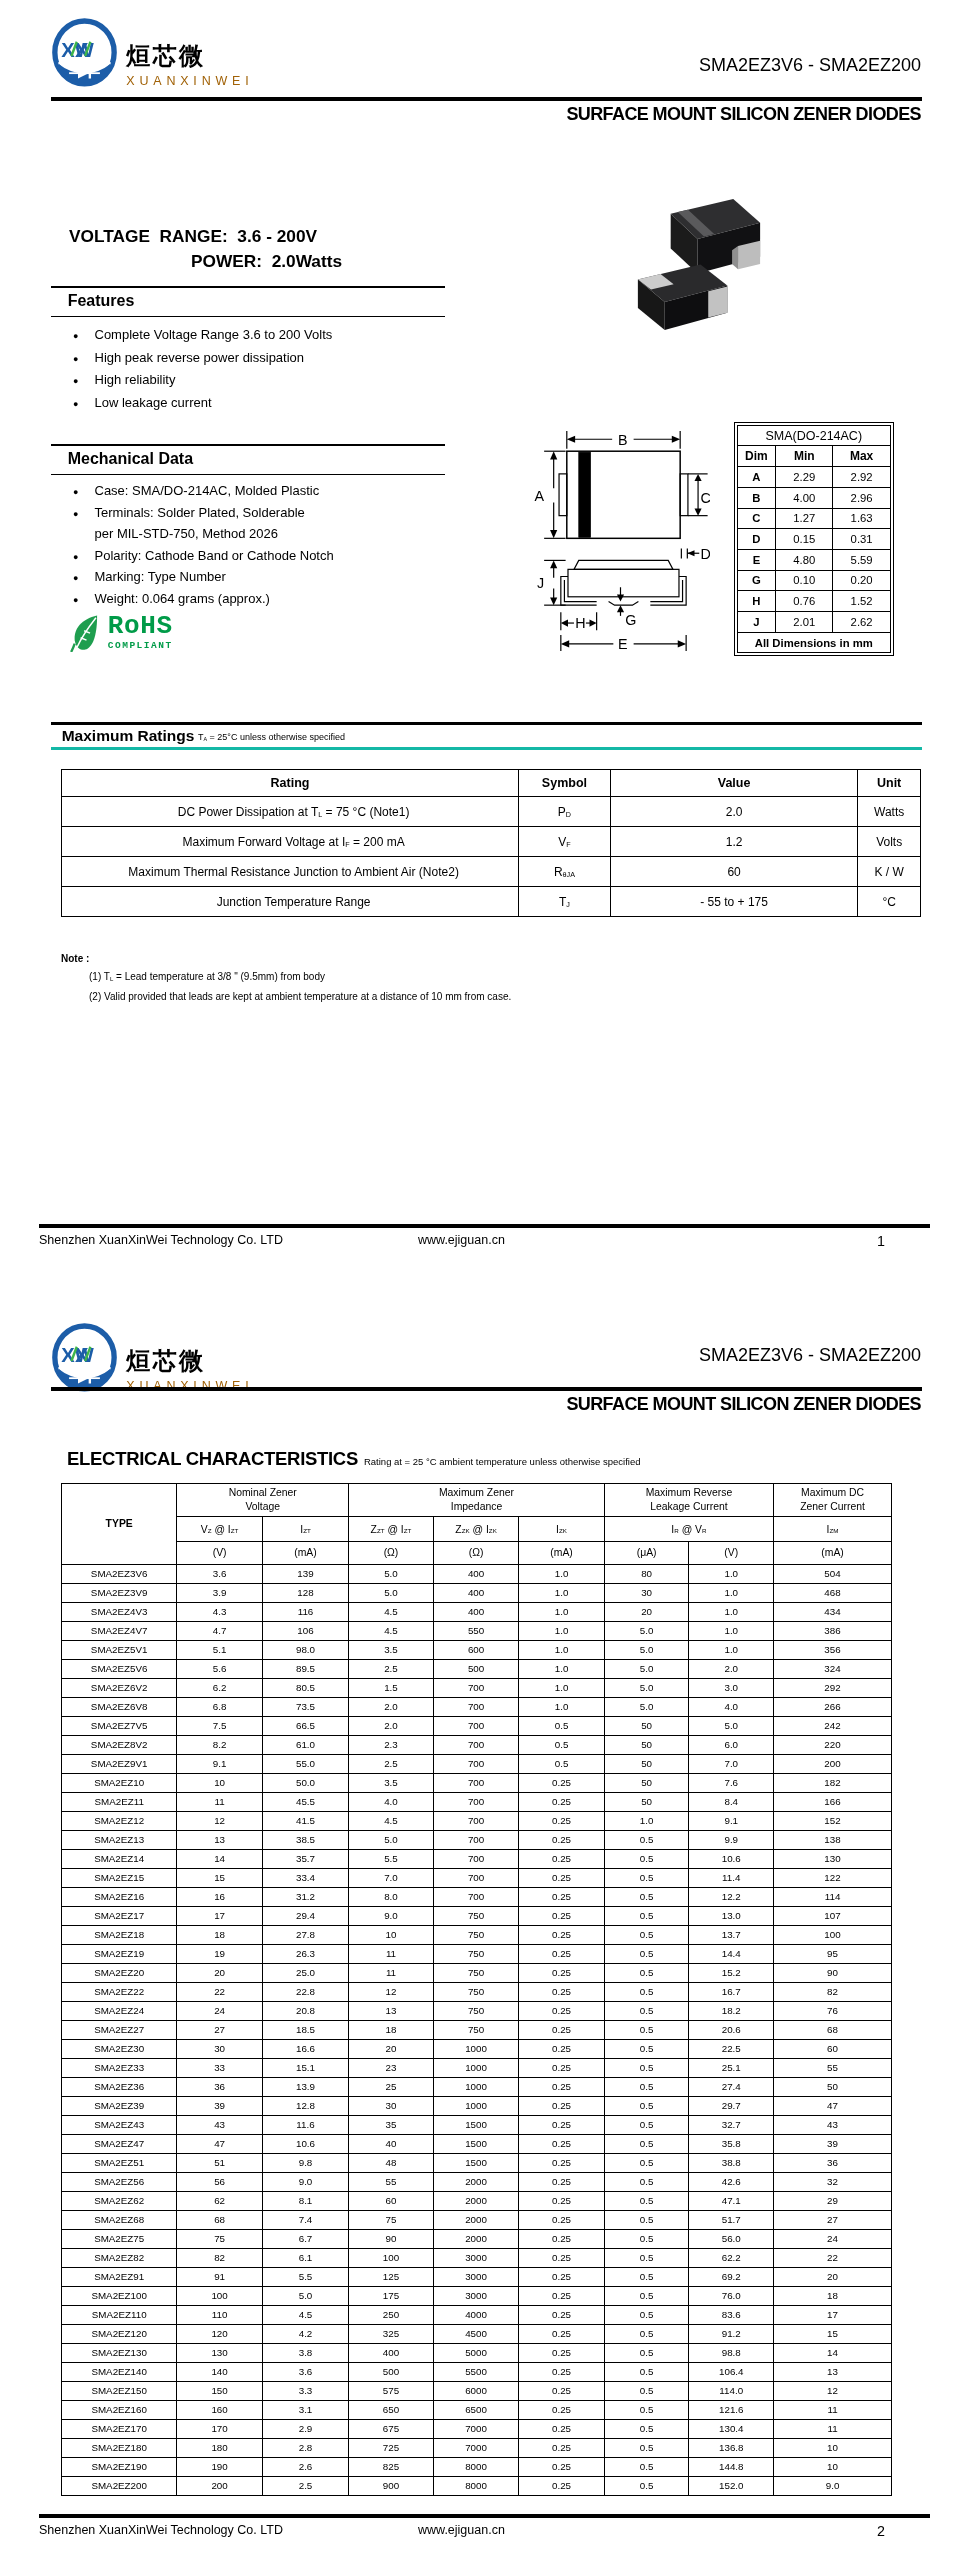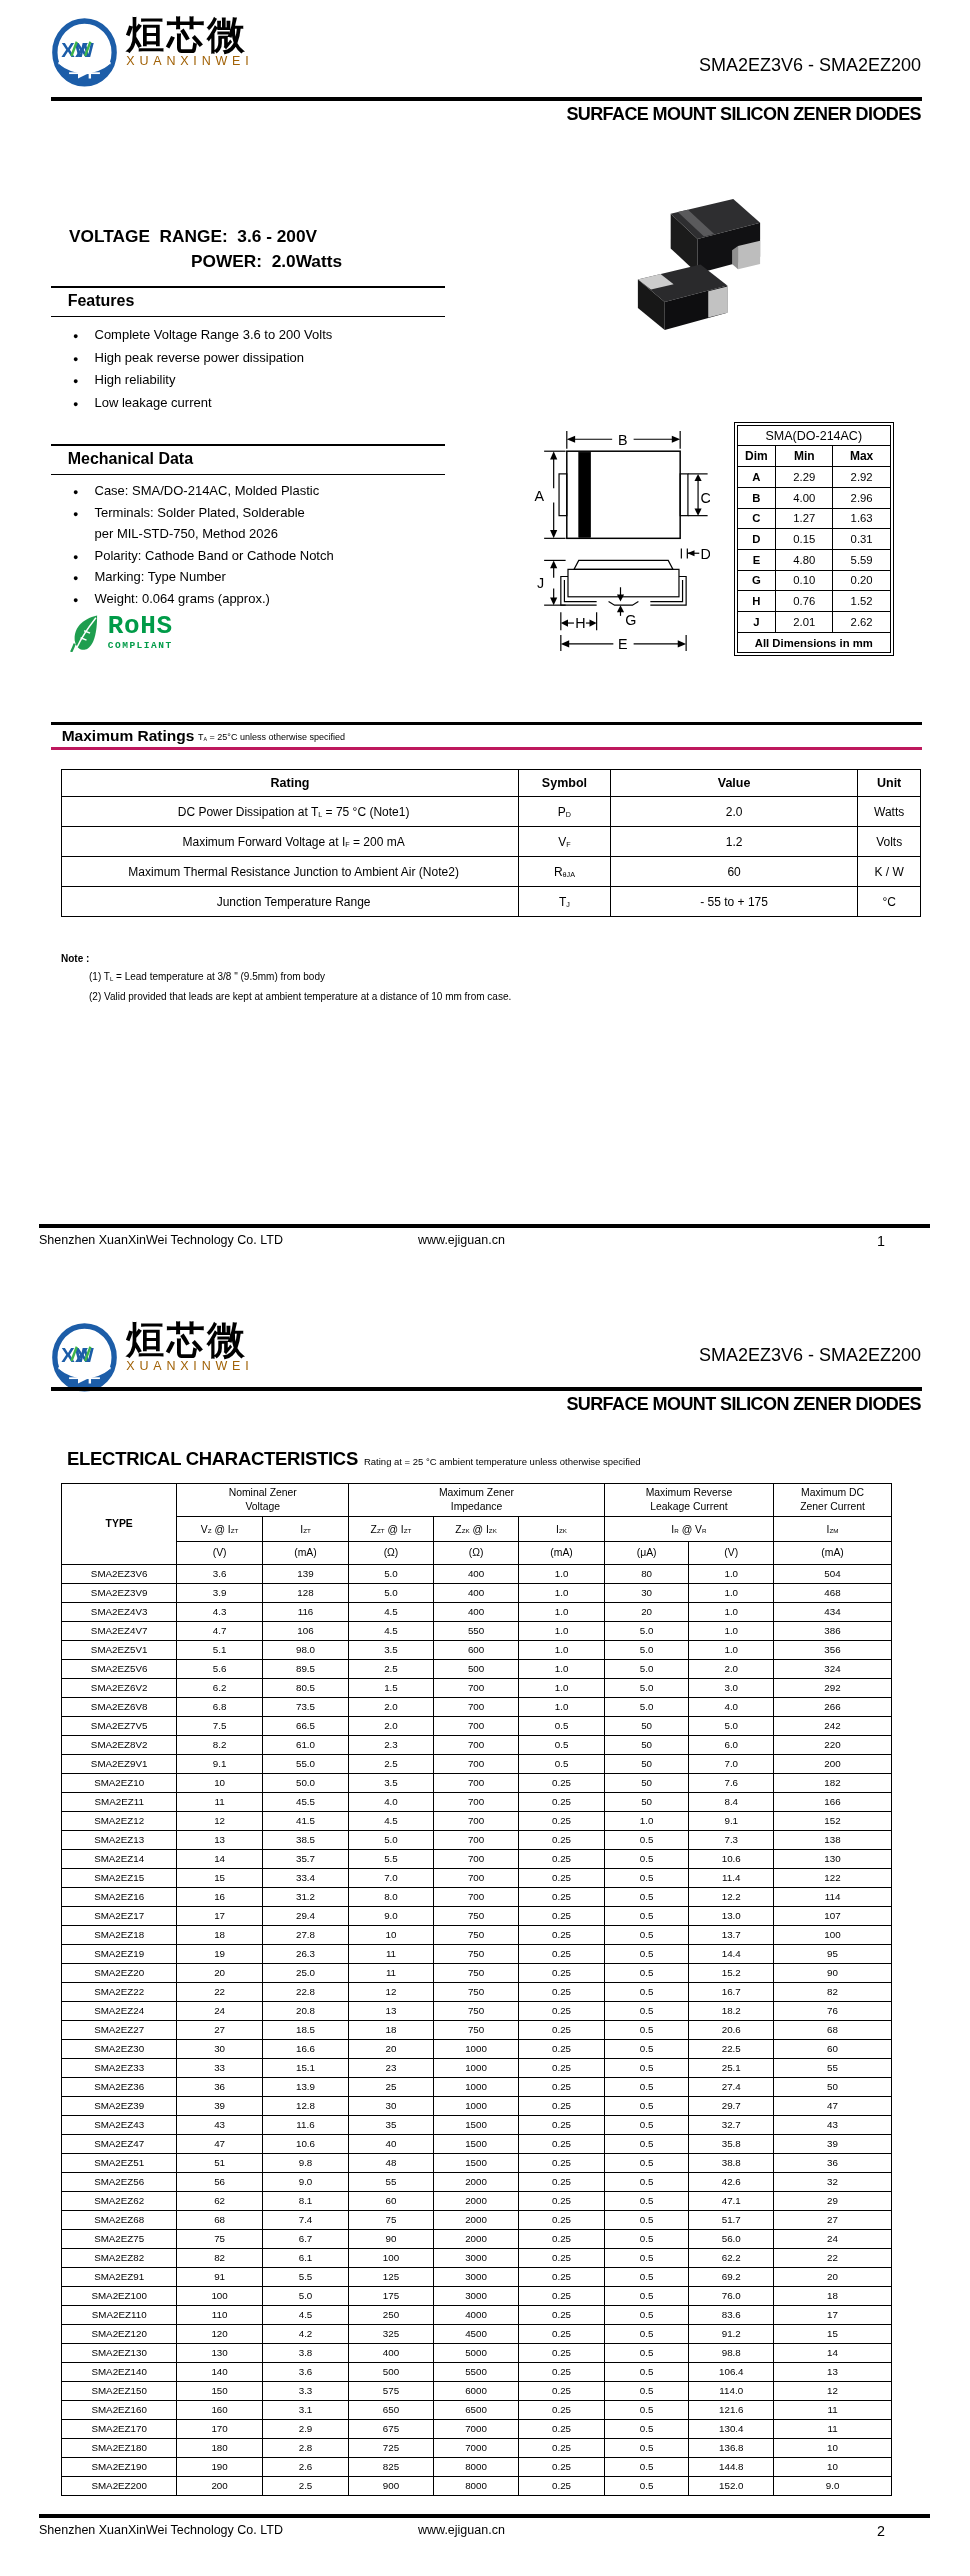--- a/index.html
+++ b/index.html
@@ -4,21 +4,21 @@
 <style>
   html,body{margin:0;padding:0;background:#ffffff;}
   #doc{position:relative;width:970px;height:2576px;background:#fff;color:#000;
        font-family:"Liberation Sans","DejaVu Sans",sans-serif;overflow:hidden;}
   .abs{position:absolute;}
   sub{font-size:0.6em;line-height:0;vertical-align:baseline;position:relative;top:0.15em;}
 
   
   .brand{display:flex;align-items:flex-start;}
   .brand-txt{margin-left:8.3px;}
-  .brand-cn{font-size:38px;font-weight:bold;line-height:35px;letter-spacing:2.4px;}
+  .brand-cn{font-size:24px;font-weight:bold;line-height:35px;letter-spacing:2.4px;margin-top:20px;}
   .brand-en{font-size:12.5px;letter-spacing:4.8px;color:#a16207;margin-top:1.2px;}
   .doc-title{font-size:18px;font-weight:normal;letter-spacing:0px;white-space:nowrap;margin-left:16px;}
   .thick-rule{background:#000;height:3.6px;}
   .doc-subtitle{font-size:18px;font-weight:bold;letter-spacing:-0.6px;white-space:nowrap;}
 
   
   .vr{font-size:17.3px;font-weight:bold;line-height:25px;white-space:pre;}
   .sec-band{border-top:2.4px solid #000;border-bottom:1.8px solid #000;}
   .sec-band .sec-title{font-size:16px;font-weight:bold;padding:4.2px 0 5.4px 16.7px;}
   .li-row{display:flex;align-items:flex-start;}
@@ -39,21 +39,21 @@
   .dimwrap{border:1.2px solid #000;padding:1.8px;background:#fff;}
   .dimwrap table{border-collapse:collapse;width:100%;table-layout:fixed;}
   .dimwrap th,.dimwrap td{border:0.6px solid #000;text-align:center;height:19.7px;padding:0;}
   .dimwrap th{font-size:12px;font-weight:bold;}
   .dimwrap td{font-size:11.3px;}
   .dimwrap td.cb{font-weight:bold;}
   .dimwrap .ttl{font-size:12.5px;font-weight:normal;}
   .dimwrap tfoot td{font-weight:bold;font-size:11.3px;}
 
   
-  .maxr-band{border-top:3px solid #000;border-bottom:3px solid #be185d;display:flex;align-items:center;padding-left:10.7px;height:22px;}
+  .maxr-band{border-top:3px solid #000;border-bottom:3px solid #14b8a6;display:flex;align-items:center;padding-left:10.7px;height:22px;}
   .maxr-title{font-size:15.5px;font-weight:bold;}
   .maxr-cond{font-size:9px;margin-left:3.6px;position:relative;top:1.2px;}
   .rtable{border-collapse:collapse;width:100%;table-layout:fixed;}
   .rtable th,.rtable td{border:0.9px solid #000;text-align:center;padding:0;}
   .rtable th{height:26px;font-size:12.5px;font-weight:bold;}
   .rtable td{height:29px;font-size:12px;}
   .rtable td.cl{text-align:center;padding-left:7.2px;}
   .note-label{font-size:10px;font-weight:bold;}
 
   
@@ -619,21 +619,21 @@
           <td>152</td>
         </tr>
         <tr>
           <td>SMA2EZ13</td>
           <td>13</td>
           <td>38.5</td>
           <td>5.0</td>
           <td>700</td>
           <td>0.25</td>
           <td>0.5</td>
-          <td>7.3</td>
+          <td>9.9</td>
           <td>138</td>
         </tr>
         <tr>
           <td>SMA2EZ14</td>
           <td>14</td>
           <td>35.7</td>
           <td>5.5</td>
           <td>700</td>
           <td>0.25</td>
           <td>0.5</td>

